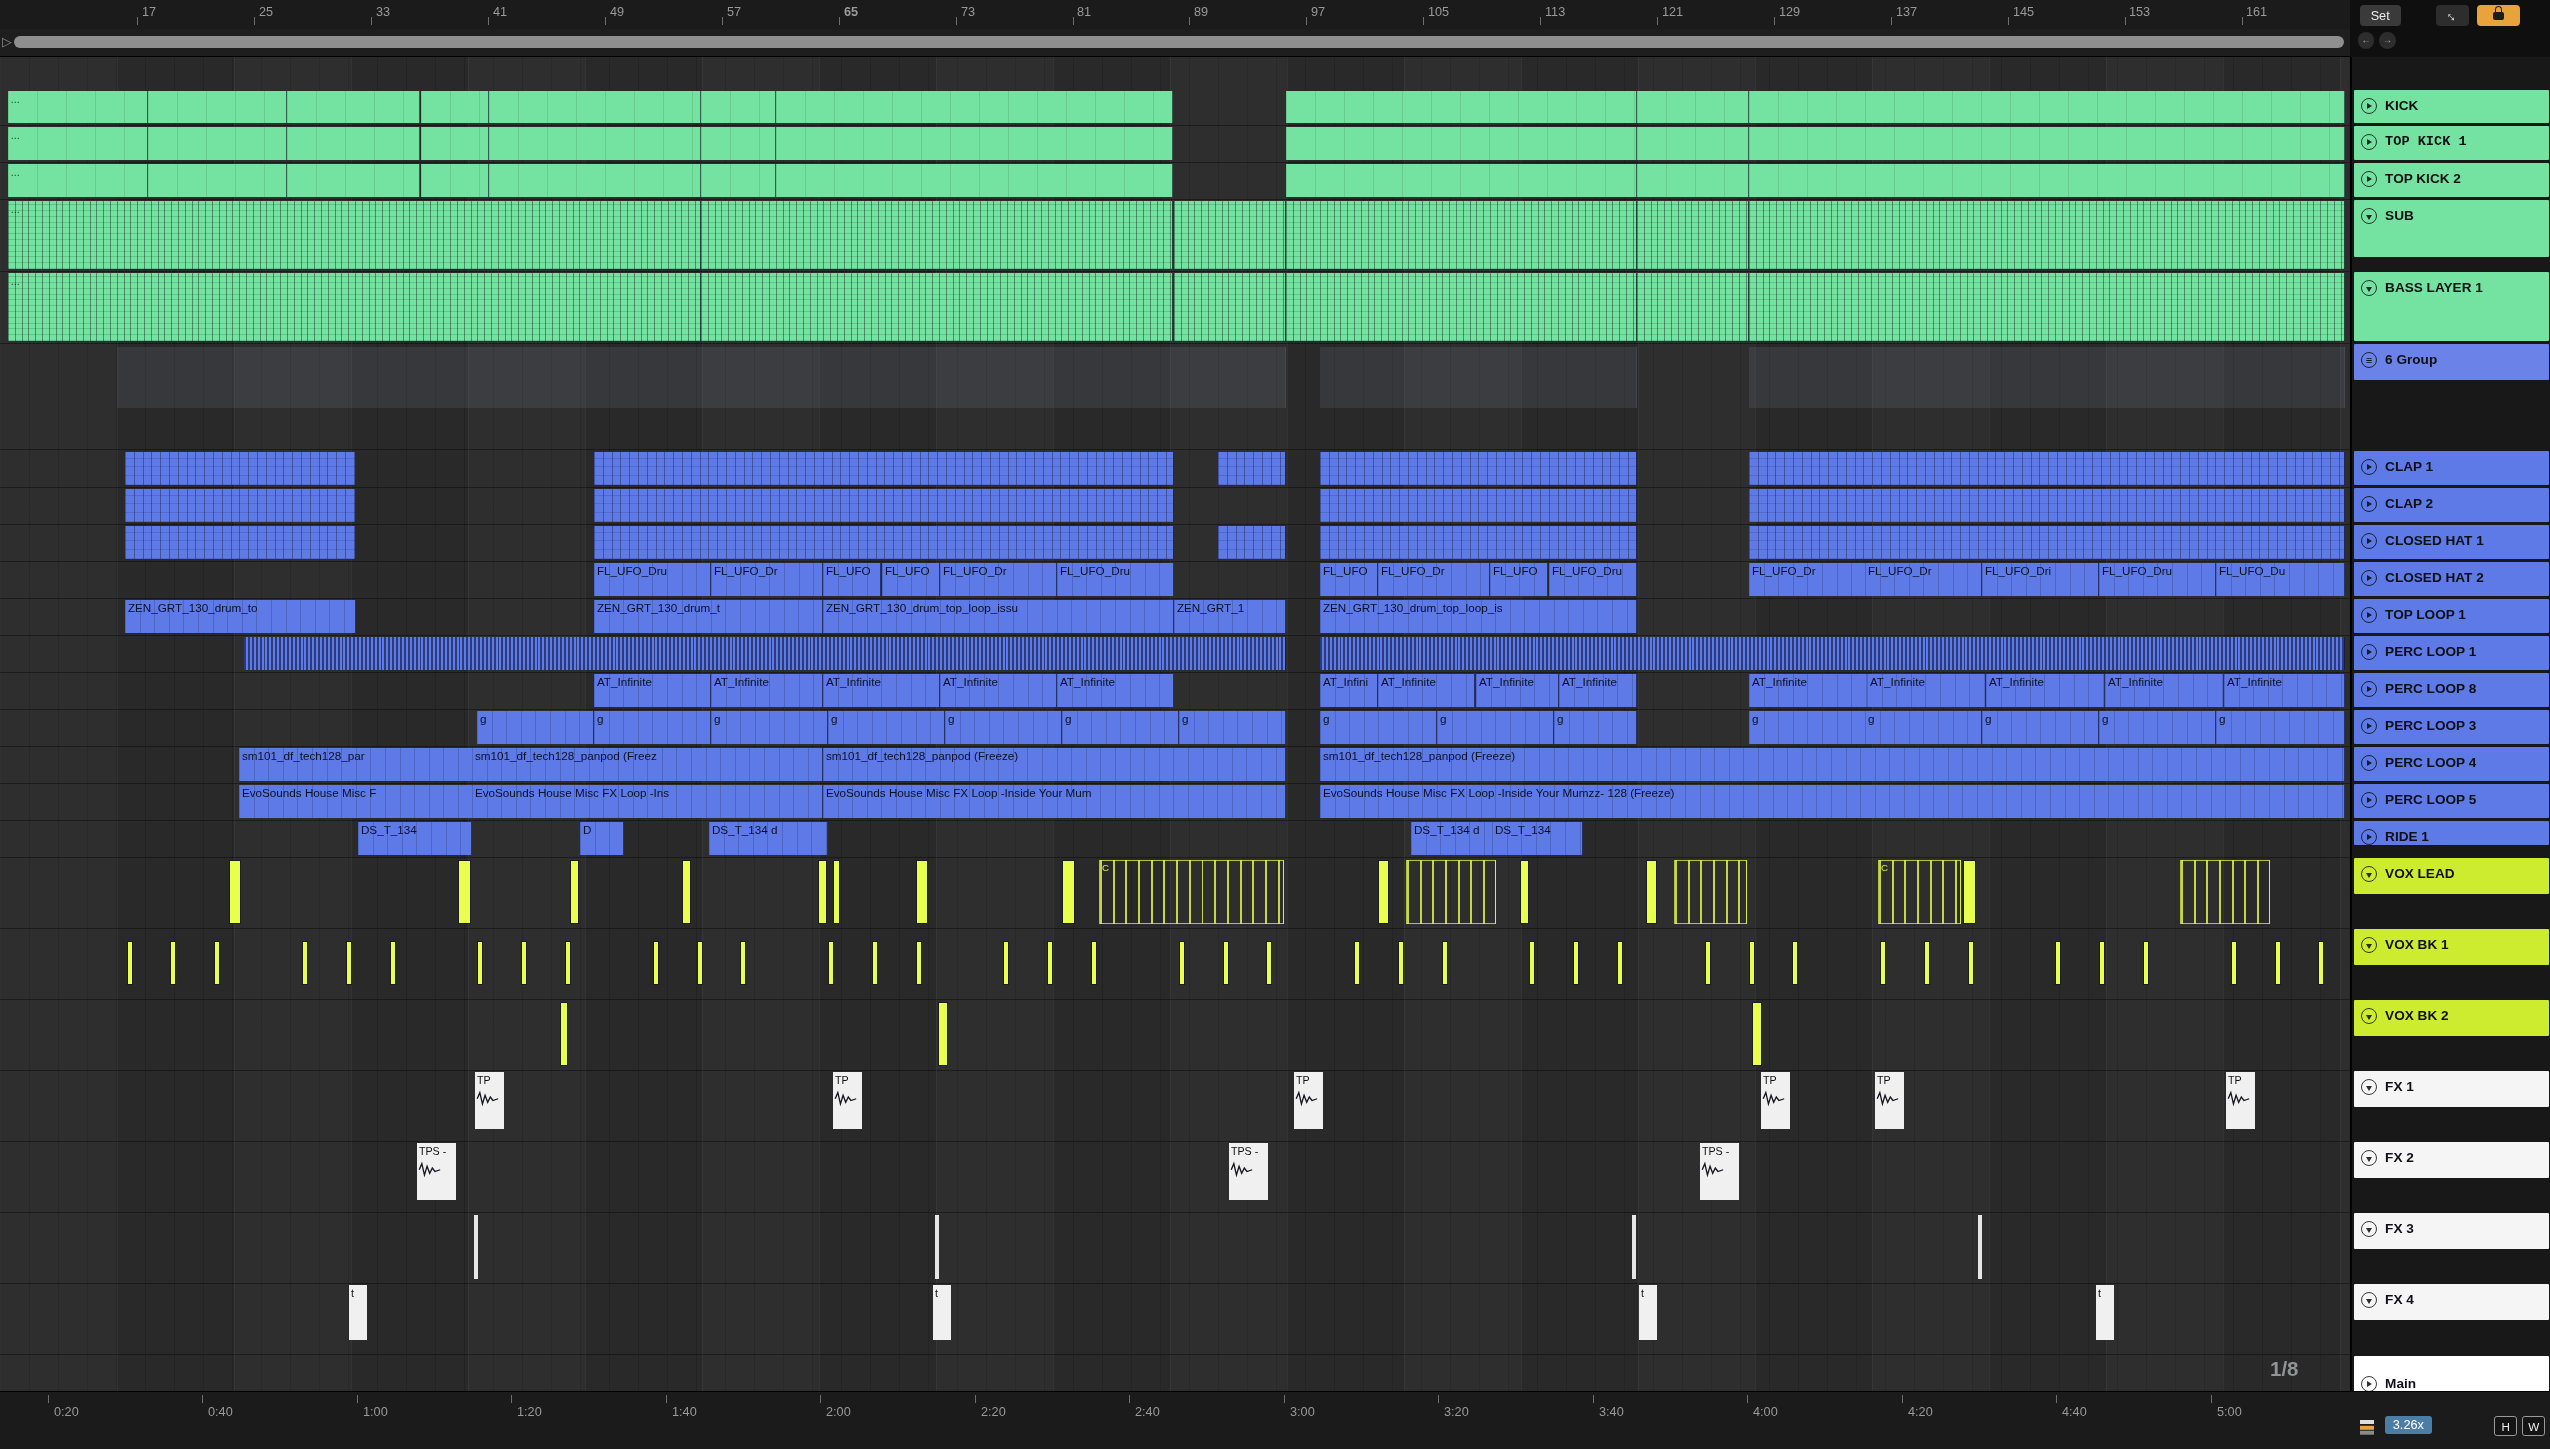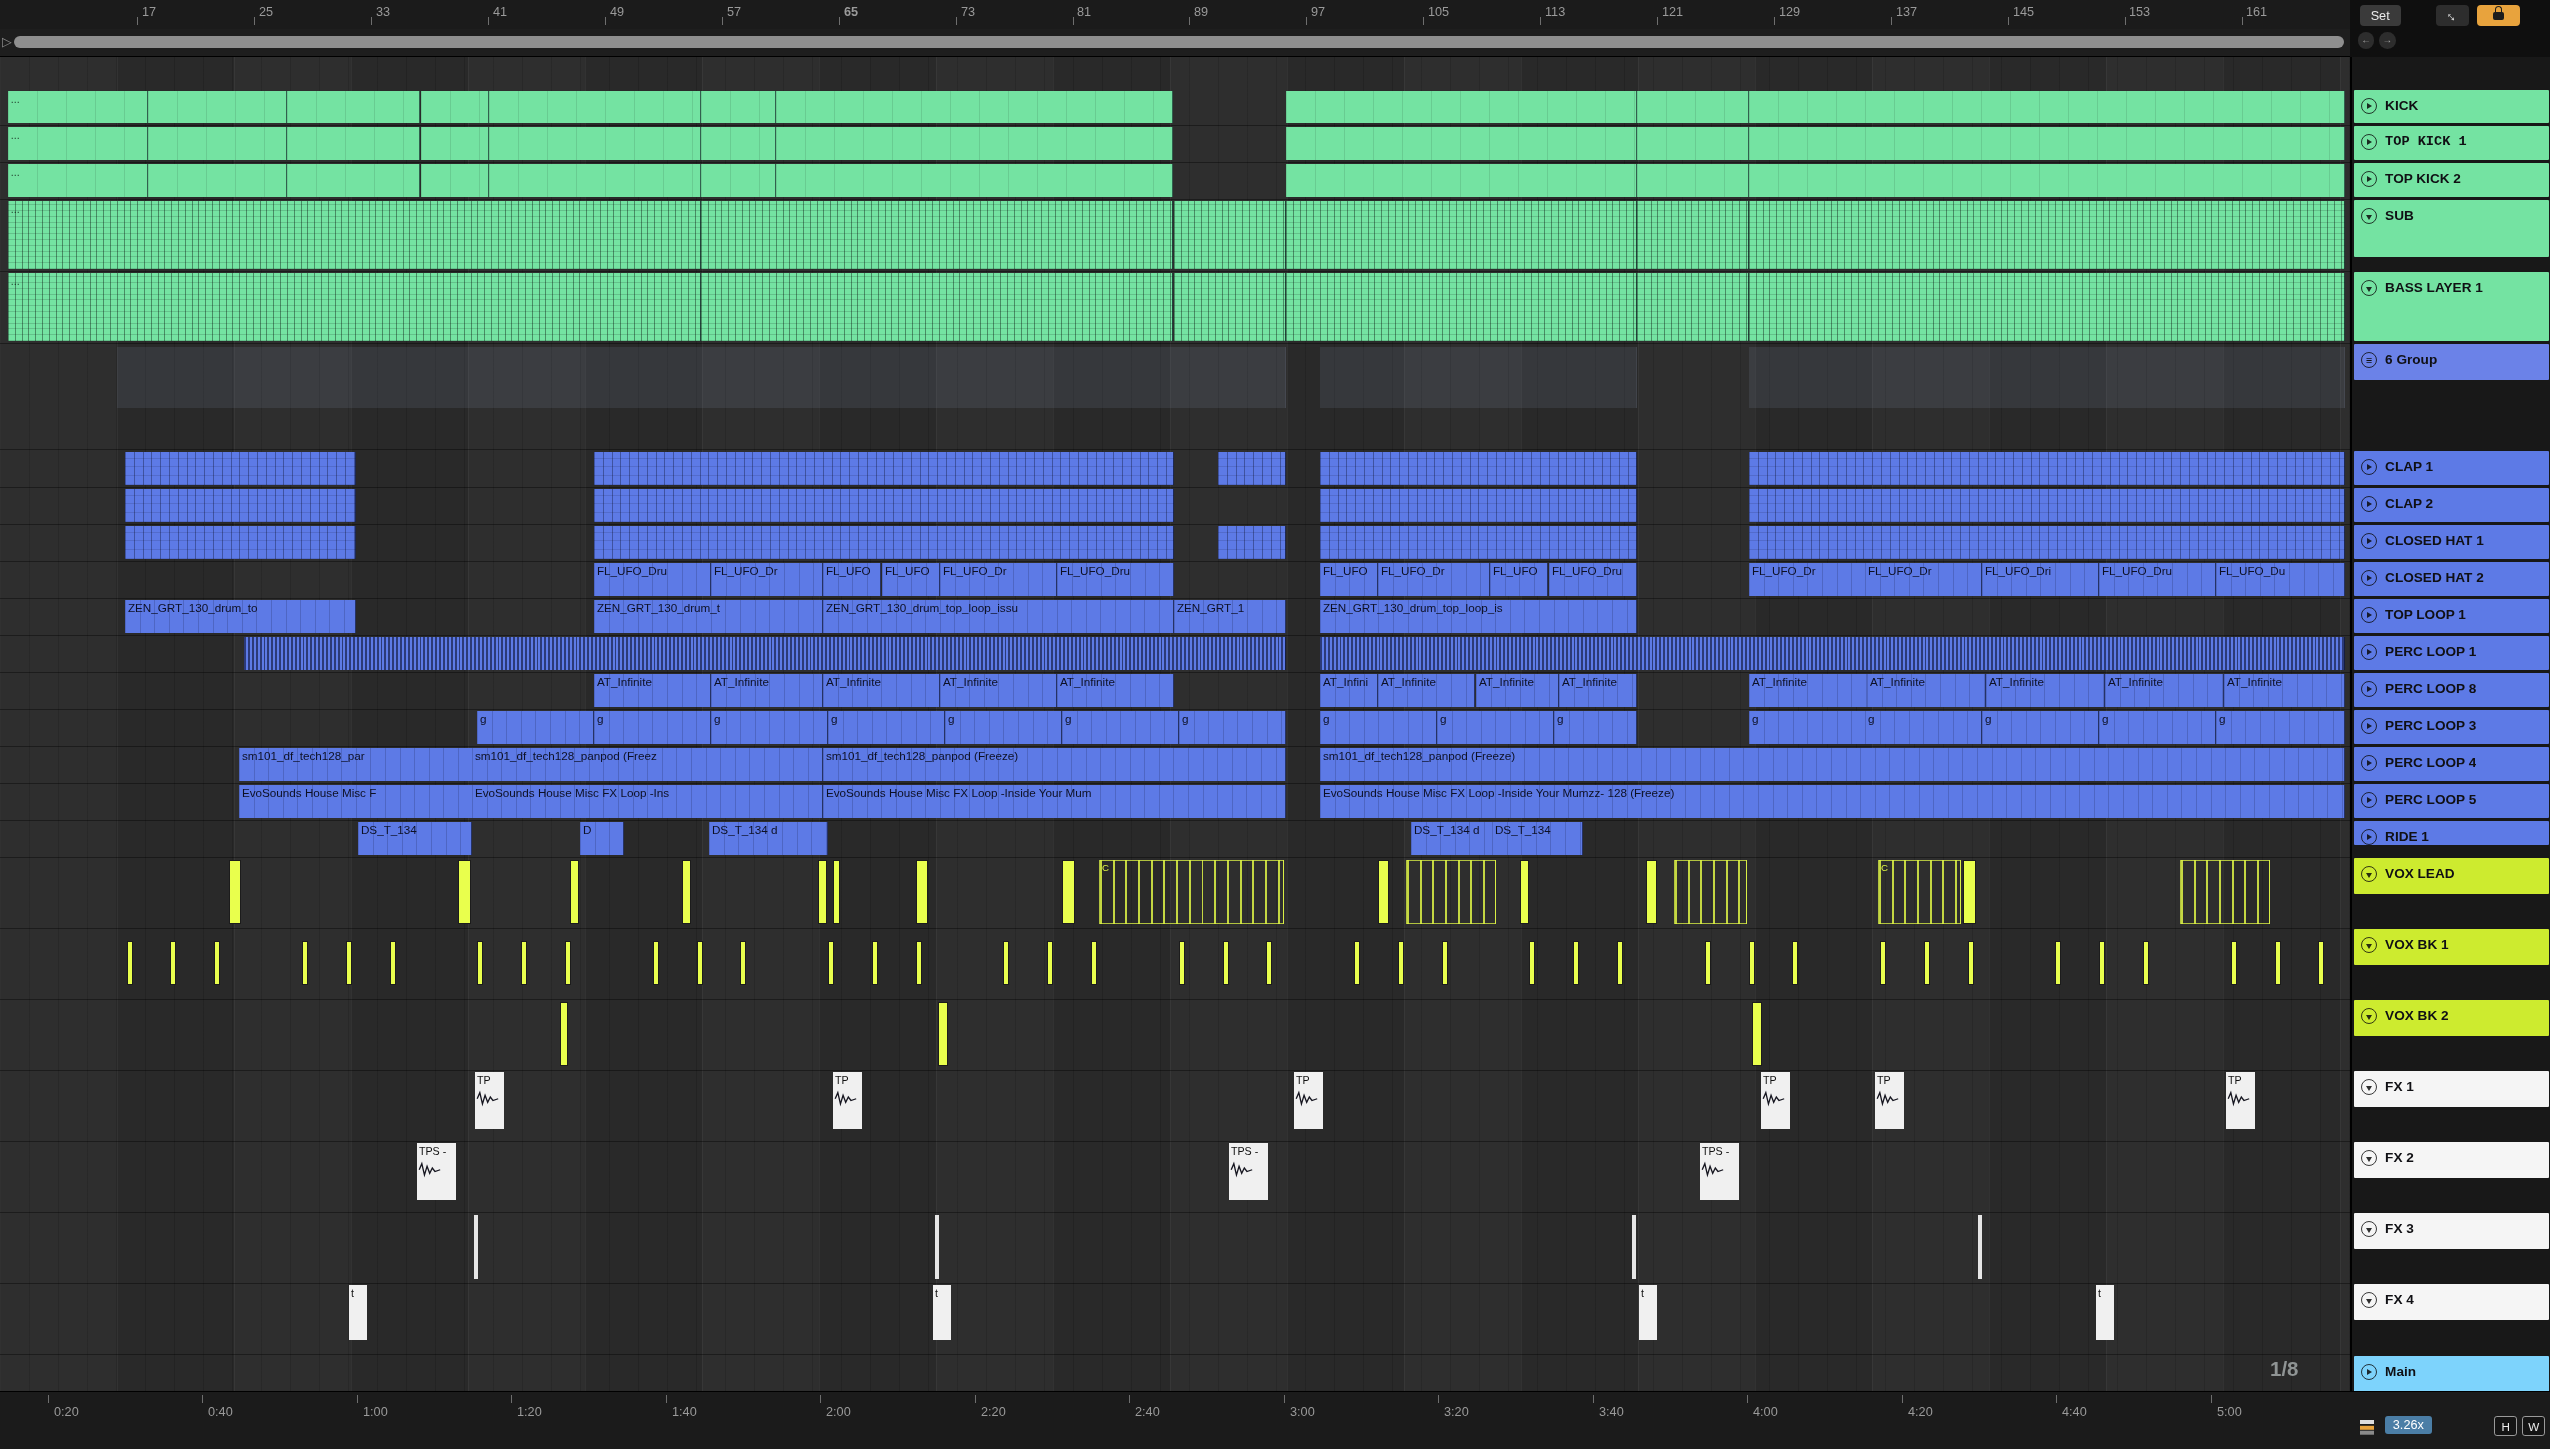--- a/index.html
+++ b/index.html
@@ -685,21 +685,21 @@
           <span class="tname">FX 2</span>
         </div>
         <div class="thead" style="top: 1156px; height: 36px; background: rgb(245, 245, 245);">
           <span class="ticon down"></span>
           <span class="tname">FX 3</span>
         </div>
         <div class="thead" style="top: 1227px; height: 36px; background: rgb(245, 245, 245);">
           <span class="ticon down"></span>
           <span class="tname">FX 4</span>
         </div>
-        <div class="thead" style="top: 1299px; height: 48px; background: #7dd3fc;">
+        <div class="thead" style="top: 1299px; height: 48px; background: #ffffff; align-items: center;">
           <span class="ticon play"></span>
           <span class="tname">Main</span>
         </div>
       </div>
   </div>
 
   <div id="grid-indicator">1/8</div>
 
   <div id="bottom-ruler">
       <span class="ttick" style="left: 48px;"></span>

